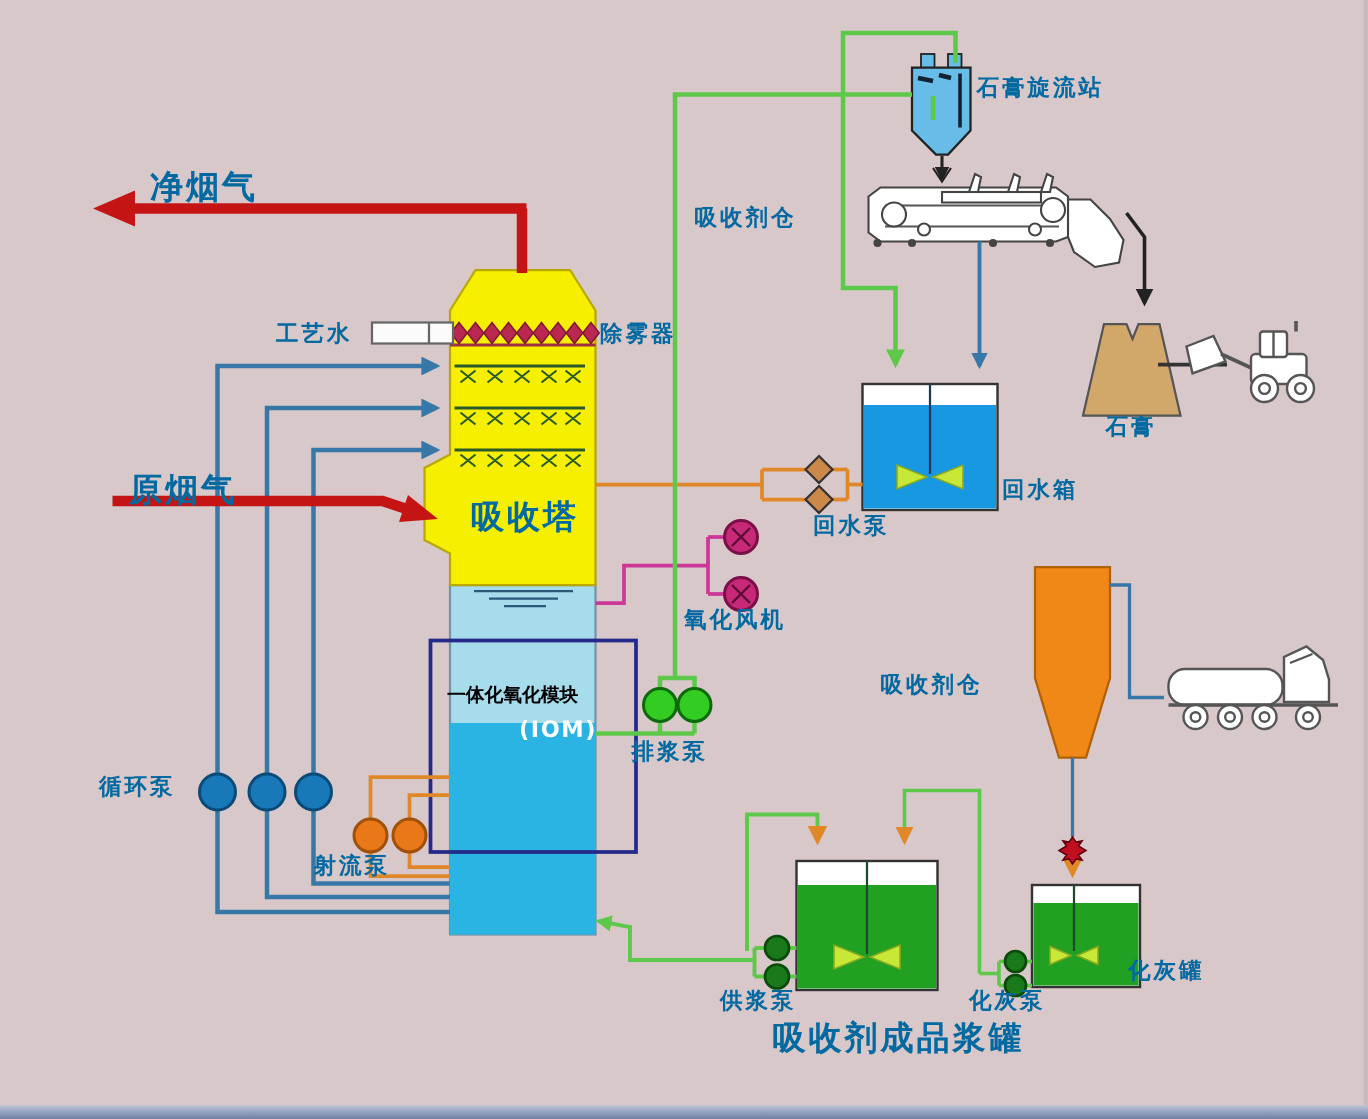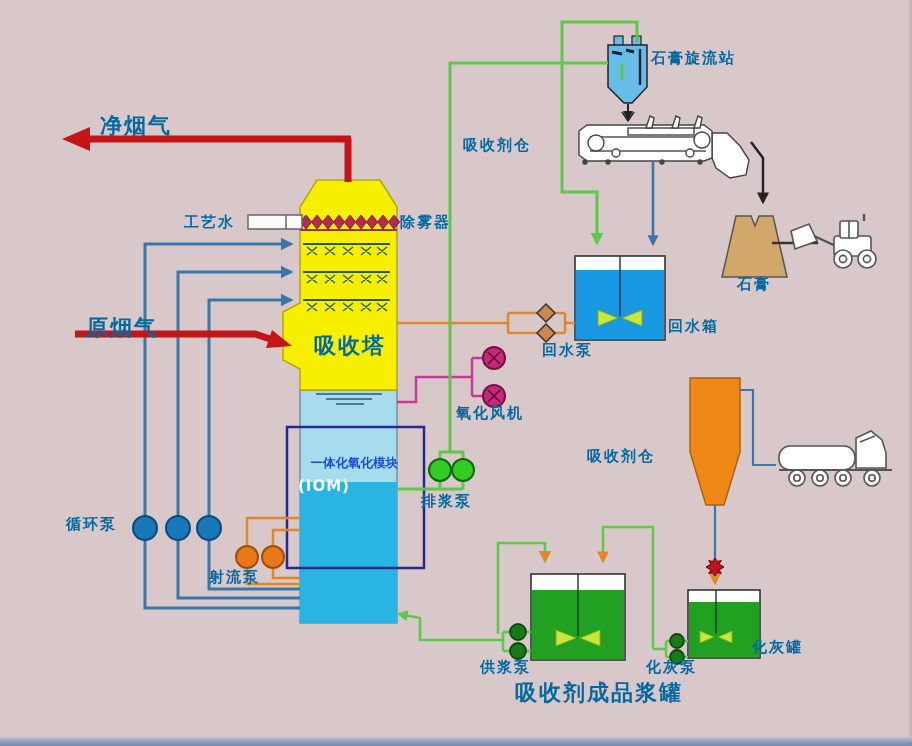--- a/index.html
+++ b/index.html
@@ -3,24 +3,24 @@
 <meta charset="utf-8">
 <style>
   html,body{margin:0;padding:0;background:#eee;}
   #stage{position:relative;width:912px;height:746px;overflow:hidden;
          background:var(--background,#d8c8c9);
          font-family:"DejaVu Sans","Liberation Sans",sans-serif;}
   #flow-svg{position:absolute;left:0;top:0;}
   .lbl{position:absolute;color:#0369a1;font-size:15px;font-weight:700;
        letter-spacing:2px;white-space:nowrap;line-height:1.1;}
   .lbl.big{font-size:22px;}
-  .lbl.iom{color:#1d4ed8;font-size:12.5px;letter-spacing:0;font-weight:700;
-           width:100px;text-align:right;}
+  .lbl.iom{color:#000000;font-size:12.5px;letter-spacing:0;font-weight:700;
+           width:100px;text-align:left;}
   .lbl.iomw{color:#ffffff;font-size:15px;letter-spacing:1px;font-weight:700;
-            width:100px;text-align:left;}
+            width:100px;text-align:right;}
   #bottom-edge{position:absolute;left:0;bottom:0;width:912px;height:9px;
       background:linear-gradient(#b9c3d6,#6f7fa6);}
   #right-edge{position:absolute;right:0;top:0;width:3px;height:746px;background:#c7b9bc;}
 </style>
 </head>
 <body>
 
 <div id="stage">
 
 <svg id="flow-svg" width="912" height="746" viewBox="0 0 912 746">

